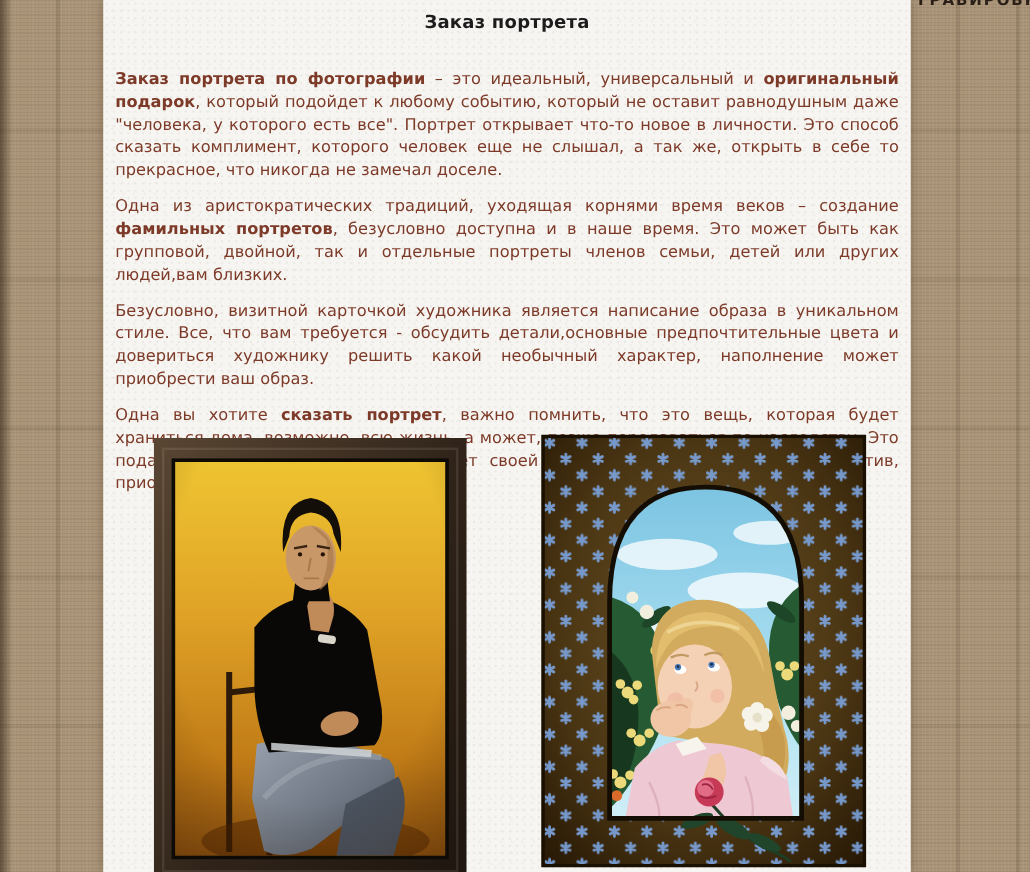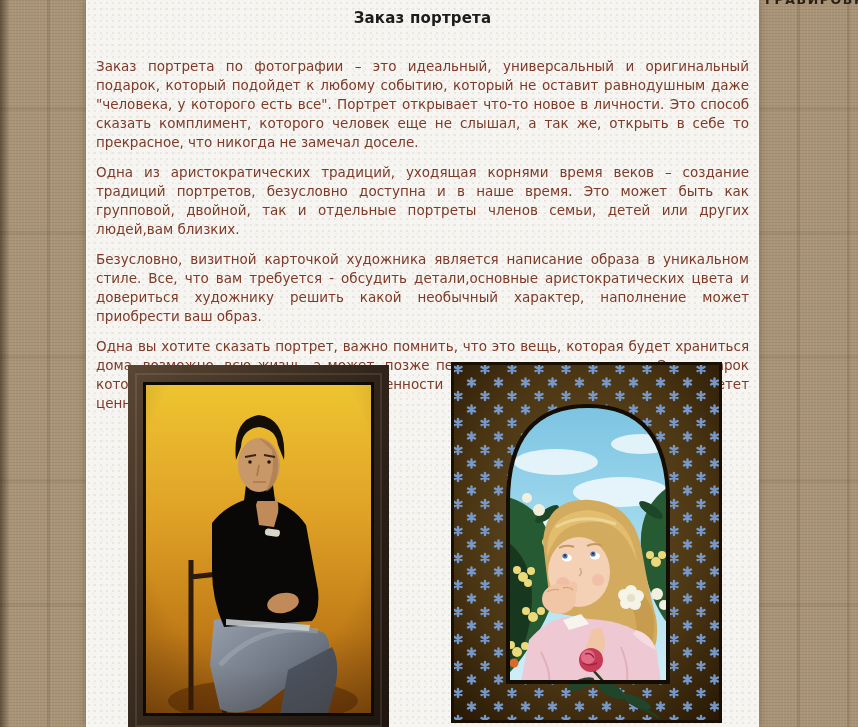--- a/index.html
+++ b/index.html
@@ -29,21 +29,21 @@
   }
   .title{
     margin:0;padding-top:9px;text-align:center;
     font-size:15px;font-weight:bold;color:#1c1c1c;letter-spacing:0.2px;
   }
   .article{padding:30px 10px 0;}
   .article p{
     margin:0 0 11px;font-size:13.5px;line-height:19px;
     color:#7d3a28;text-align:justify;
   }
-  .article b{font-weight:normal;}
+  .article b{font-weight:bold;}
   .nav-engraving{
     position:absolute;left:765px;top:-8px;
     font-size:12.5px;font-weight:bold;letter-spacing:1.6px;
     color:#2b2018;white-space:nowrap;cursor:pointer;
   }
   .painting{position:absolute;overflow:hidden;}
   #painting-left{left:128px;top:365px;width:261px;height:362px;}
   #painting-right{left:451px;top:362px;width:271px;height:361px;}
   .painting svg{display:block;}
 </style>
@@ -53,22 +53,22 @@
 <div id="screen">
   <div class="left-shadow"></div>
 
   <div class="nav-engraving">ГРАВИРОВКА</div>
 
   <div class="paper">
     <h1 class="title">Заказ портрета</h1>
 
     <div class="article">
       <p><b>Заказ портрета по фотографии</b><span> – это идеальный, универсальный и </span><b>оригинальный подарок</b><span>, который подойдет к любому событию, который не оставит равнодушным даже "человека, у которого есть все". Портрет открывает что-то новое в личности. Это способ сказать комплимент, которого человек еще не слышал, а так же, открыть в себе то прекрасное, что никогда не замечал доселе.</span></p>
-      <p><span>Одна из аристократических традиций, уходящая корнями время веков – создание </span><b>традиций портретов</b><span>, безусловно доступна и в наше время. Это может быть как групповой, двойной, так и отдельные портреты членов семьи, детей или других людей,вам близких.</span></p>
-      <p><span>Безусловно, визитной карточкой художника является написание образа в уникальном стиле. Все, что вам требуется - обсудить детали,основные аристократических цвета и довериться художнику решить какой необычный характер, наполнение может приобрести ваш образ.</span></p>
+      <p><span>Одна из аристократических традиций, уходящая корнями время веков – создание </span><b>фамильных портретов</b><span>, безусловно доступна и в наше время. Это может быть как групповой, двойной, так и отдельные портреты членов семьи, детей или других людей,вам близких.</span></p>
+      <p><span>Безусловно, визитной карточкой художника является написание образа в уникальном стиле. Все, что вам требуется - обсудить детали,основные предпочтительные цвета и довериться художнику решить какой необычный характер, наполнение может приобрести ваш образ.</span></p>
       <p><span>Одна вы хотите </span><b>сказать портрет</b><span>, важно помнить, что это вещь, которая будет храниться дома, возможно, всю жизнь, а может, позже передаваться по наследству. Это подарок который не только не теряет своей ценности со временем, но, напротив, приобретет ценность с годами.</span></p>
     </div>
   </div>
 
   <div class="painting" id="painting-left">
     <svg width="261" height="430" viewBox="0 0 261 430" xmlns="http://www.w3.org/2000/svg">
       <defs>
         <linearGradient id="mFrame" x1="0" y1="0" x2="1" y2="1">
           <stop offset="0" stop-color="#5a4633"></stop>
             <stop offset="0.5" stop-color="#30241a"></stop>

